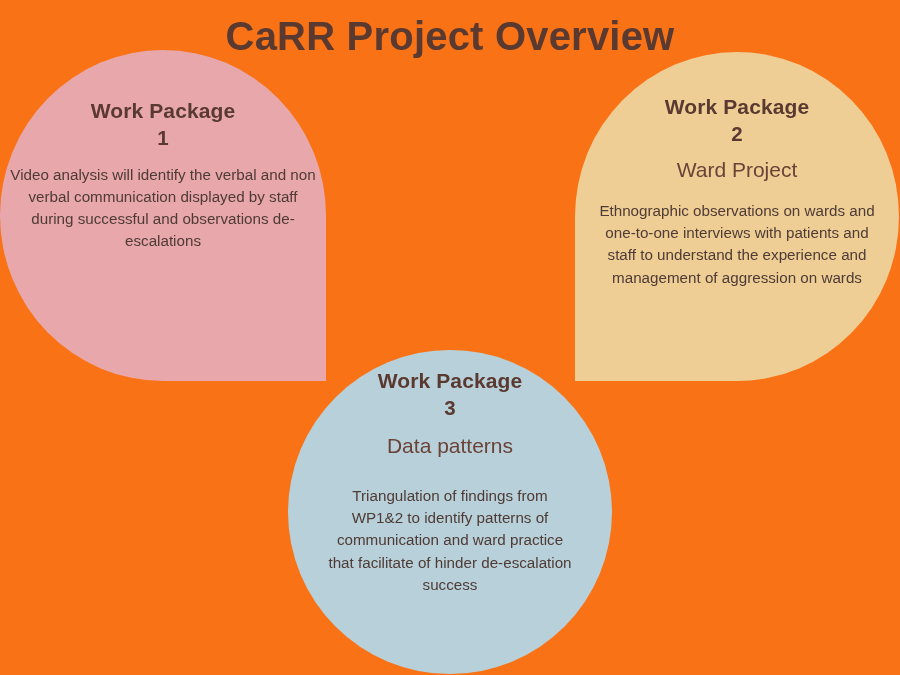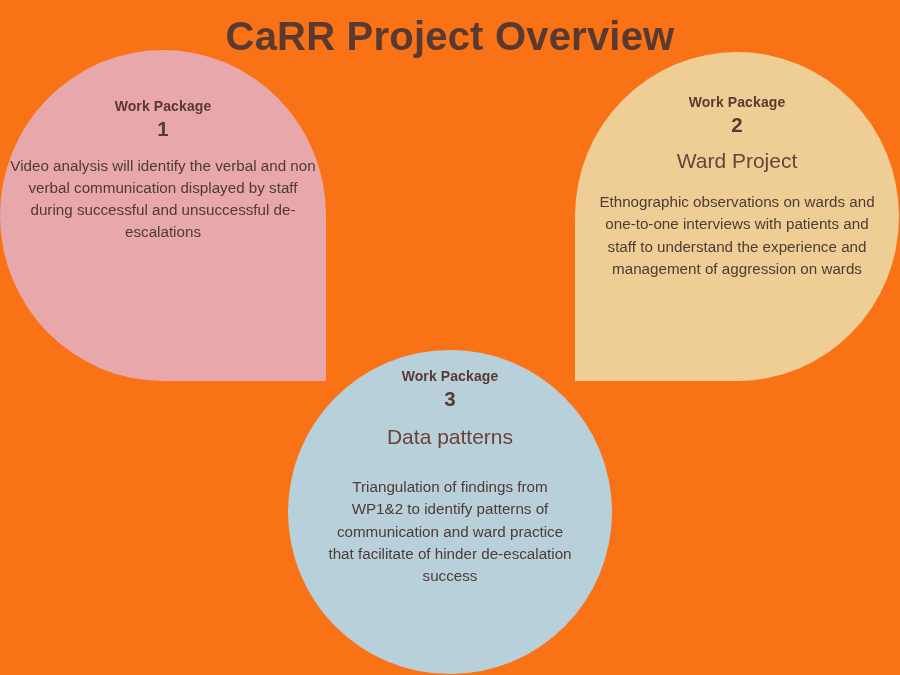--- a/index.html
+++ b/index.html
@@ -47,21 +47,21 @@
   }
 
   .wp-inner {
     width: 100%;
     text-align: center;
     padding: 0 10px;
     box-sizing: border-box;
   }
 
   .wp-heading {
-    font-size: 14px;
+    font-size: 21px;
     font-weight: bold;
     color: #5a3a30;
     line-height: 1.28;
     letter-spacing: 0.1px;
   }
 
   .wp-number {
     font-size: 20.5px;
     font-weight: bold;
     color: #5a3a30;
@@ -128,21 +128,21 @@
 <body>
 
 <div class="canvas">
 
   <div class="page-title">CaRR Project Overview</div>
 
   <div class="wp" id="wp1">
     <div class="wp-inner">
       <div class="wp-heading">Work Package</div>
       <div class="wp-number">1</div>
-      <div class="wp-body">Video analysis will identify the verbal and non verbal communication displayed by staff during successful and unsuccessful de-escalations</div>
+      <div class="wp-body">Video analysis will identify the verbal and non verbal communication displayed by staff during successful and observations de-escalations</div>
     </div>
   </div>
 
   <div class="wp" id="wp2">
     <div class="wp-inner">
       <div class="wp-heading">Work Package</div>
       <div class="wp-number">2</div>
       <div class="wp-subtitle">Ward Project</div>
       <div class="wp-body">Ethnographic observations on wards and one-to-one interviews with patients and staff to understand the experience and management of aggression on wards</div>
     </div>

